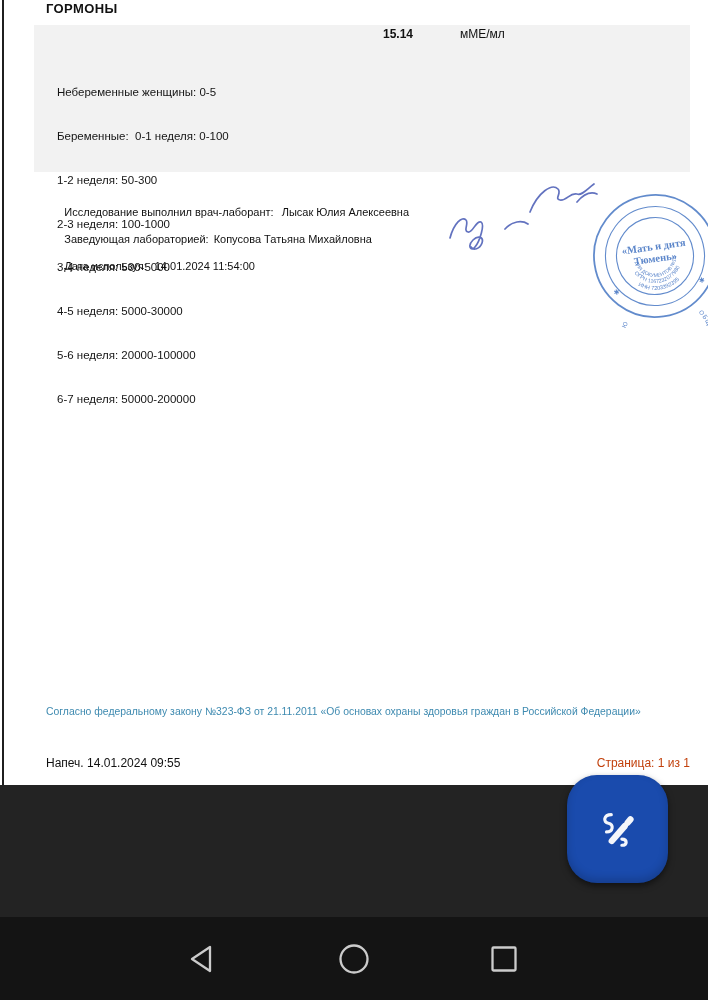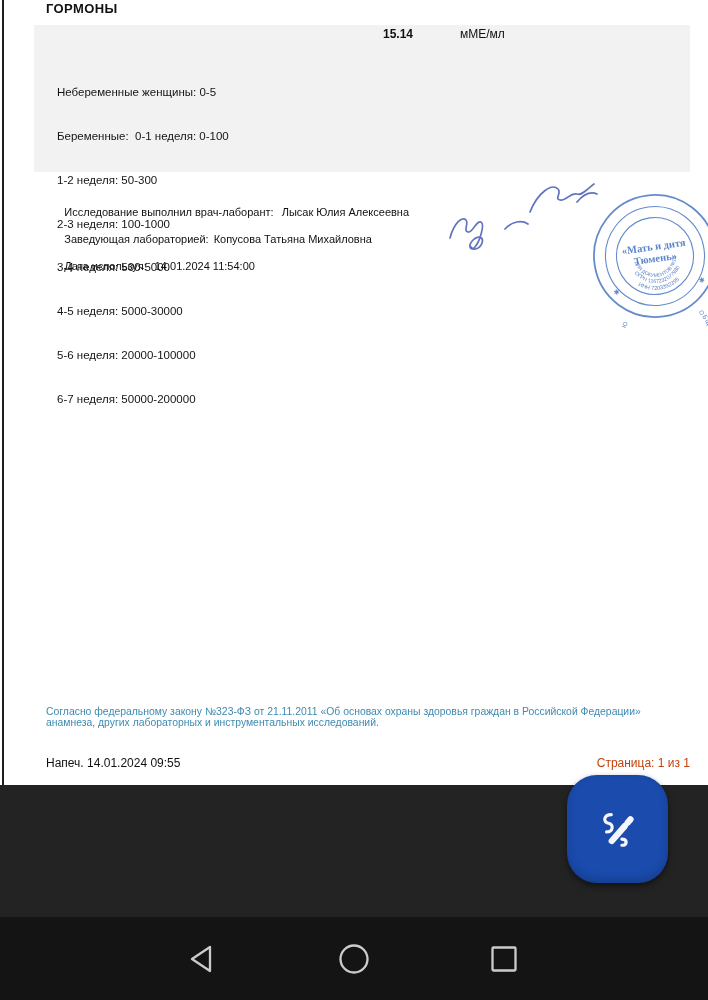--- a/index.html
+++ b/index.html
@@ -129,21 +129,20 @@
         <text class="stamp-text" font-size="5">
           <textPath href="#docp" startOffset="50%" text-anchor="middle">ДЛЯ ДОКУМЕНТОВ №15</textPath>
         </text>
         <text class="stamp-text" font-size="7" x="24" y="100">✱</text>
         <text class="stamp-text" font-size="7" x="110" y="100">✱</text>
       </g>
     </svg>
 
     <div class="disclaimer">
       <div>Согласно федеральному закону №323-ФЗ от 21.11.2011 «Об основах охраны здоровья граждан в Российской Федерации»</div>
-      <div>анамнеза, других лабораторных и инструментальных исследований.</div>
     </div>
 
     <div class="print-info">Напеч. 14.01.2024 09:55</div>
     <div class="page-info">Страница: 1 из 1</div>
   </div>
 
   <div class="fab">
     <svg width="46" height="46" viewBox="0 0 48 48">
       <path class="fab-stroke" stroke-width="3.3" d="M 17,9 C 9,9 8,17 14,18 C 20,19 19,27 12,27"></path>
       <path class="fab-stroke" stroke-width="6.6" d="M 17.5,36.5 L 31,21"></path>

